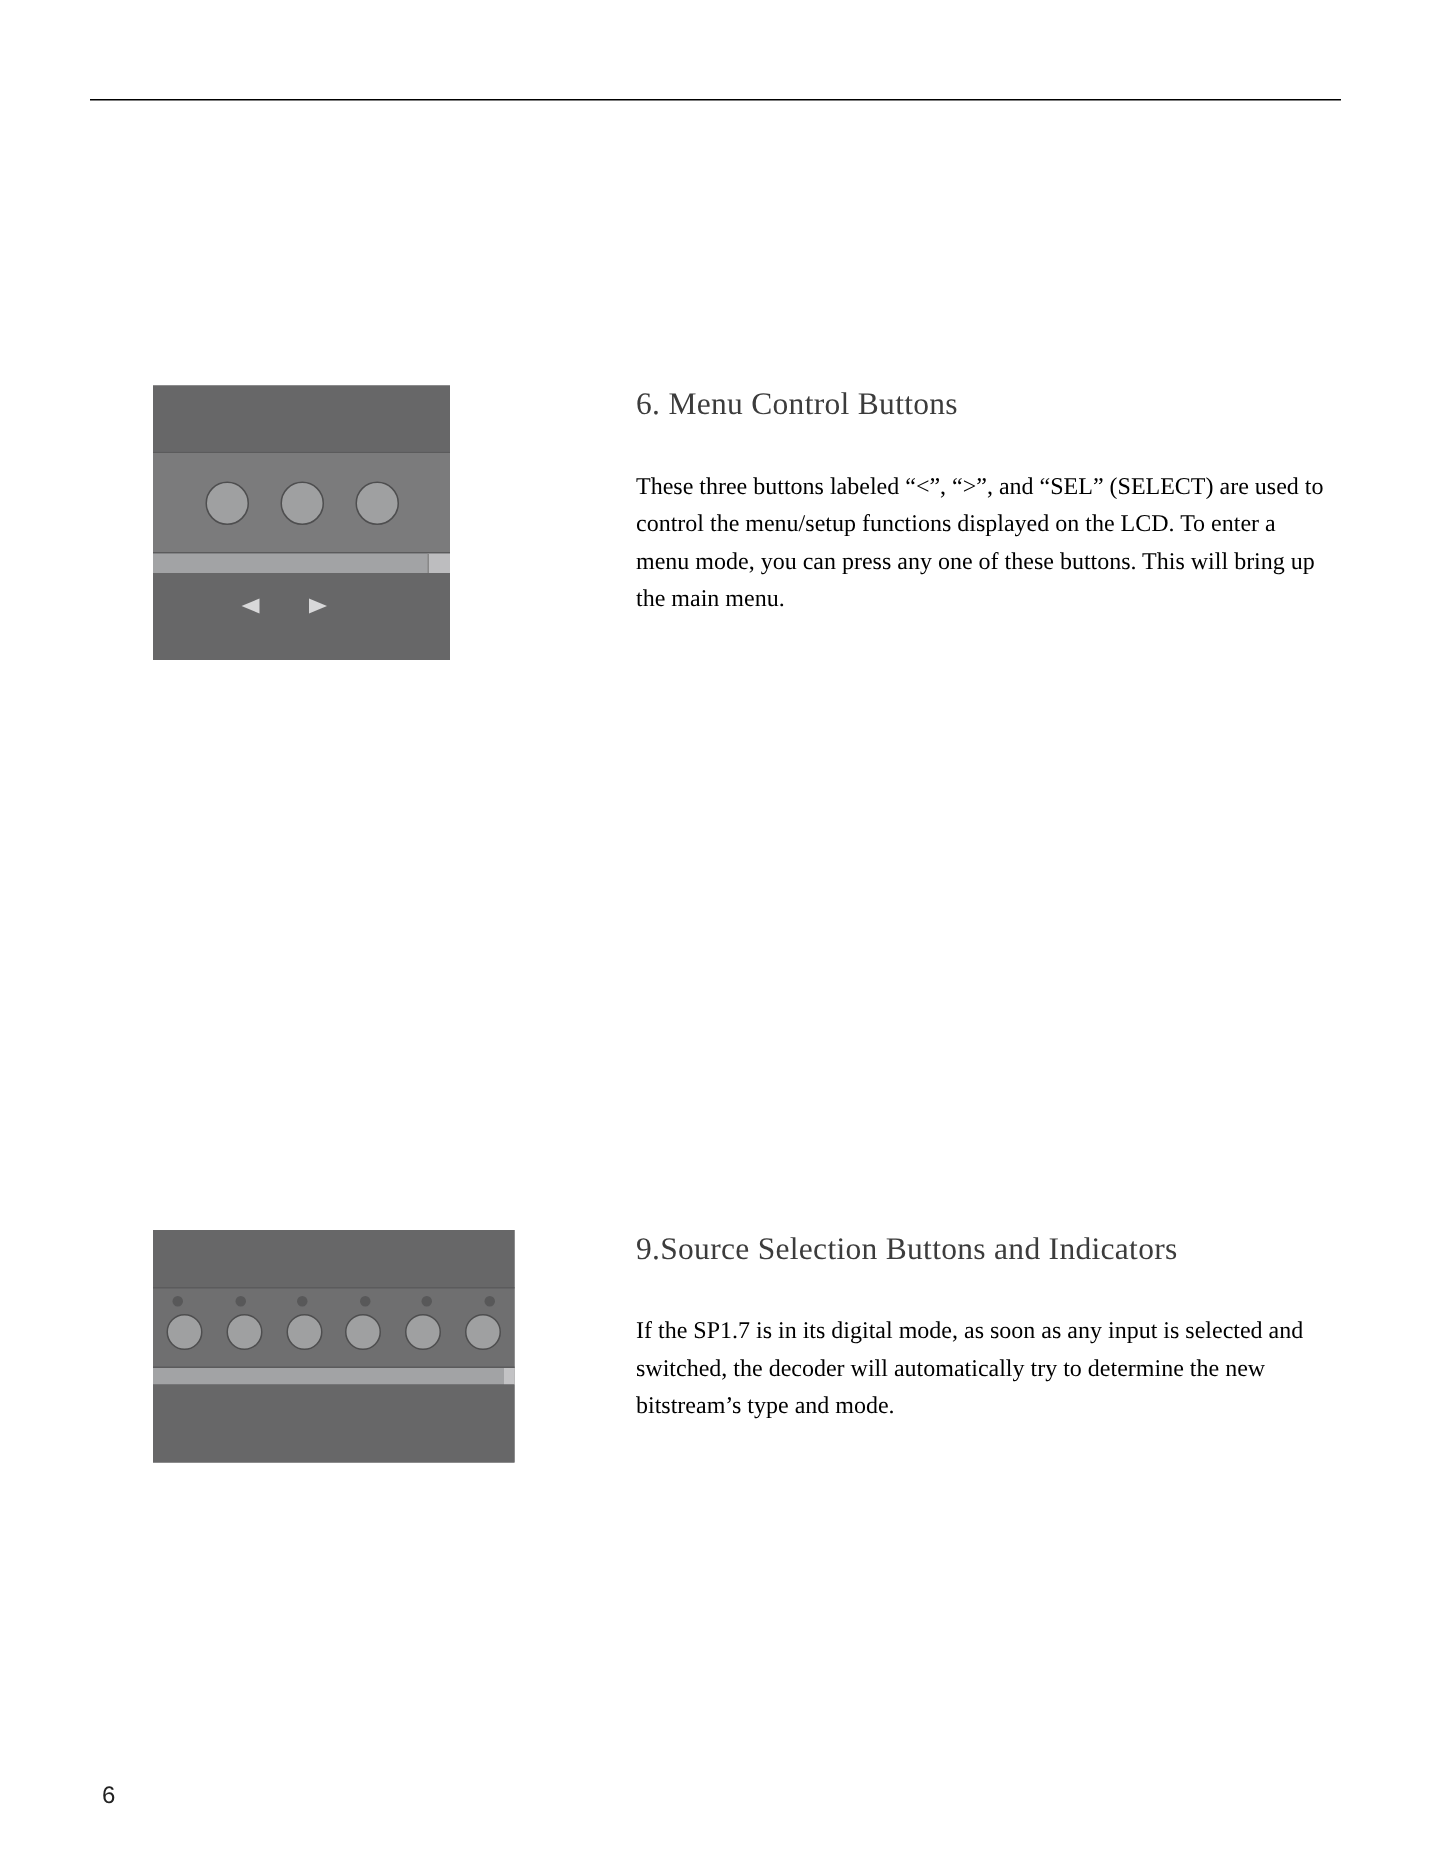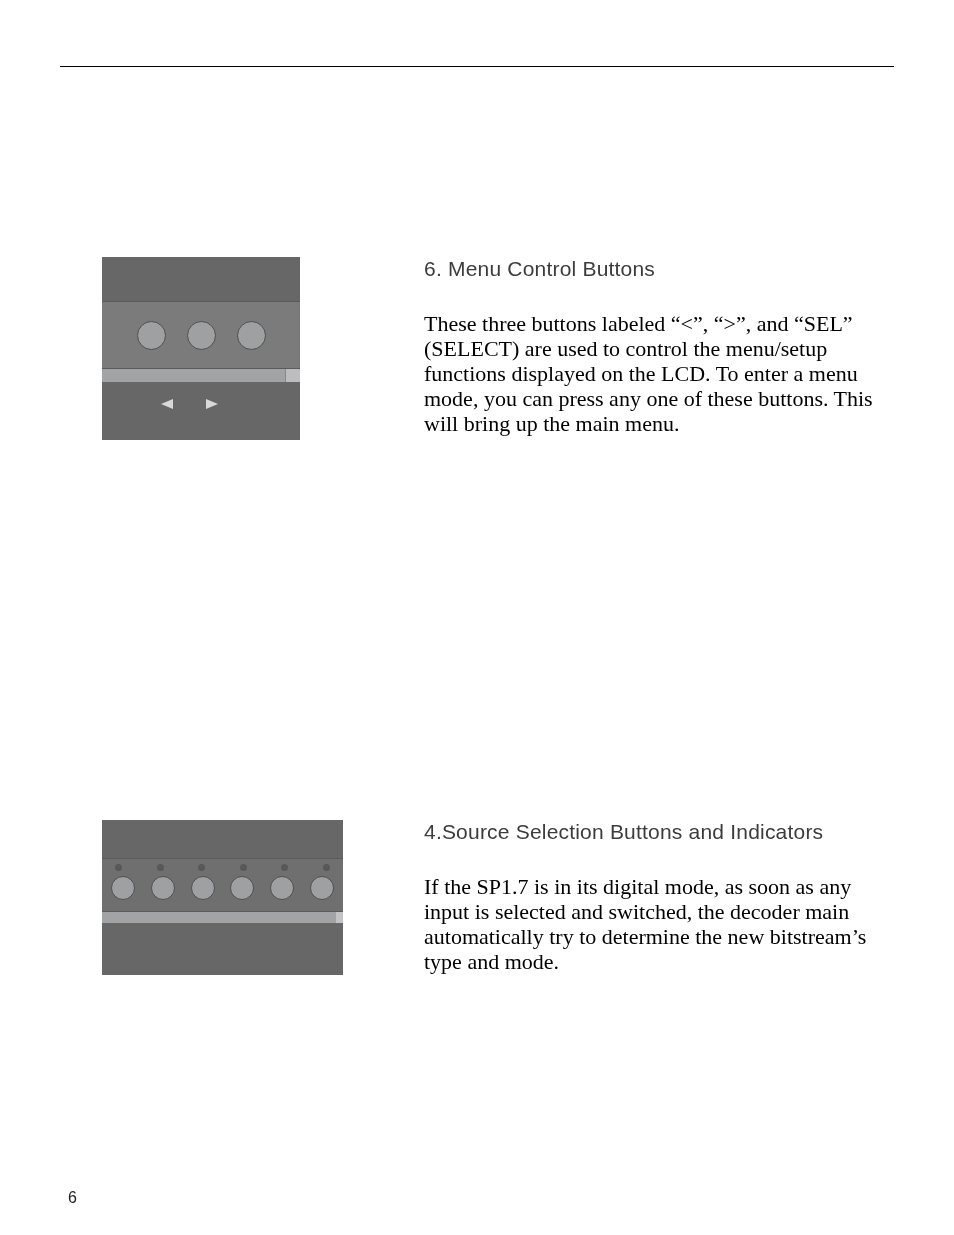--- a/index.html
+++ b/index.html
@@ -37,30 +37,30 @@
   }
   .sec1 .illus { top: 0; }
   .sec2 .illus { top: 0; }
   .textcol {
     position: absolute;
     left: 424px;
     width: 460px;
   }
   h2.heading {
     margin: 0 0 30px 0;
-    font-family: Liberation Sans, sans-serif;
+    font-family: Liberation Serif, serif;
     font-weight: 400;
     font-size: 21px;
     color: #3c3c3c;
     letter-spacing: 0.2px;
   }
   p.body {
     margin: 0 0 26px 0;
     font-family: "Times New Roman", Times, serif;
-    font-size: 22px;
+    font-size: 16px;
     line-height: 25px;
     color: #000;
   }
 
   
   .panel1 {
     width: 198px;
     background: #676768;
     display: flex;
     flex-direction: column;
@@ -208,18 +208,18 @@
         </div>
       </div>
       <div class="p2-seg">
         <div class="segA"></div>
         <div class="segB"></div>
       </div>
       <div class="p2-bottom"></div>
     </div>
   </div>
   <div class="textcol">
-    <h2 class="heading">4.Source Selection Buttons and Indicators</h2>
-    <p class="body">If the SP1.7 is in its digital mode, as soon as any input is selected and switched, the decoder main automatically try to determine the new bitstream’s type and mode.</p>
+    <h2 class="heading">9.Source Selection Buttons and Indicators</h2>
+    <p class="body">If the SP1.7 is in its digital mode, as soon as any input is selected and switched, the decoder will automatically try to determine the new bitstream’s type and mode.</p>
   </div>
 </div>
 
 <div class="page-num">6</div>
 
 </body></html>

